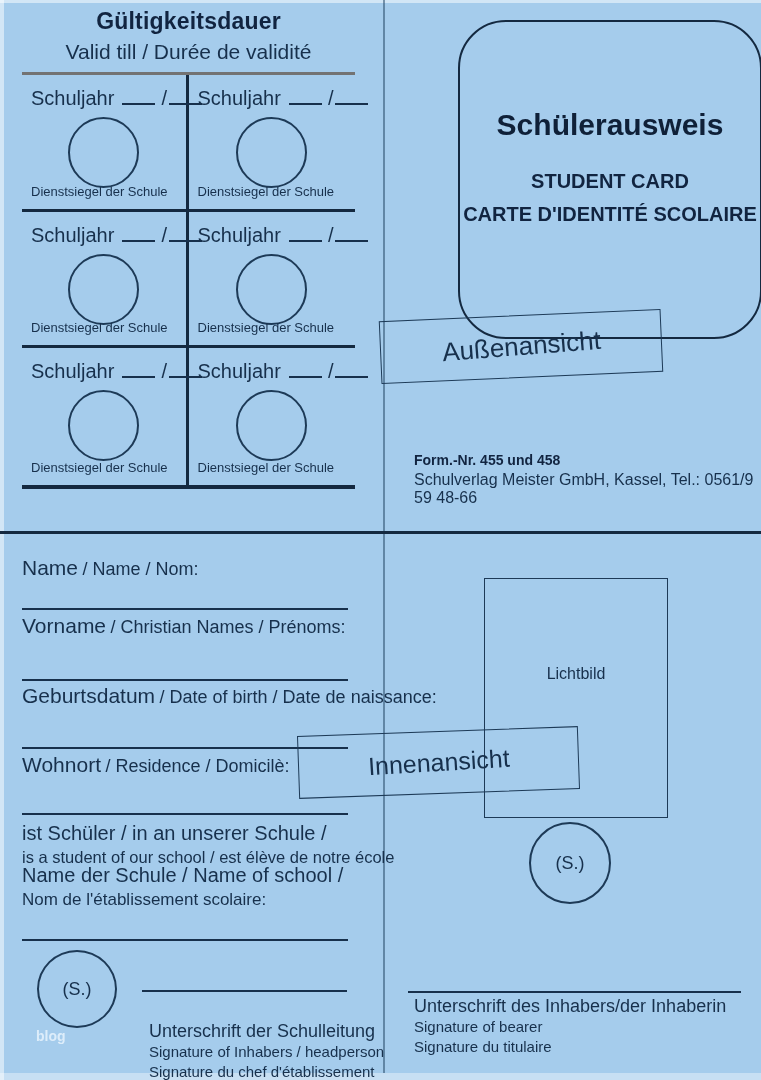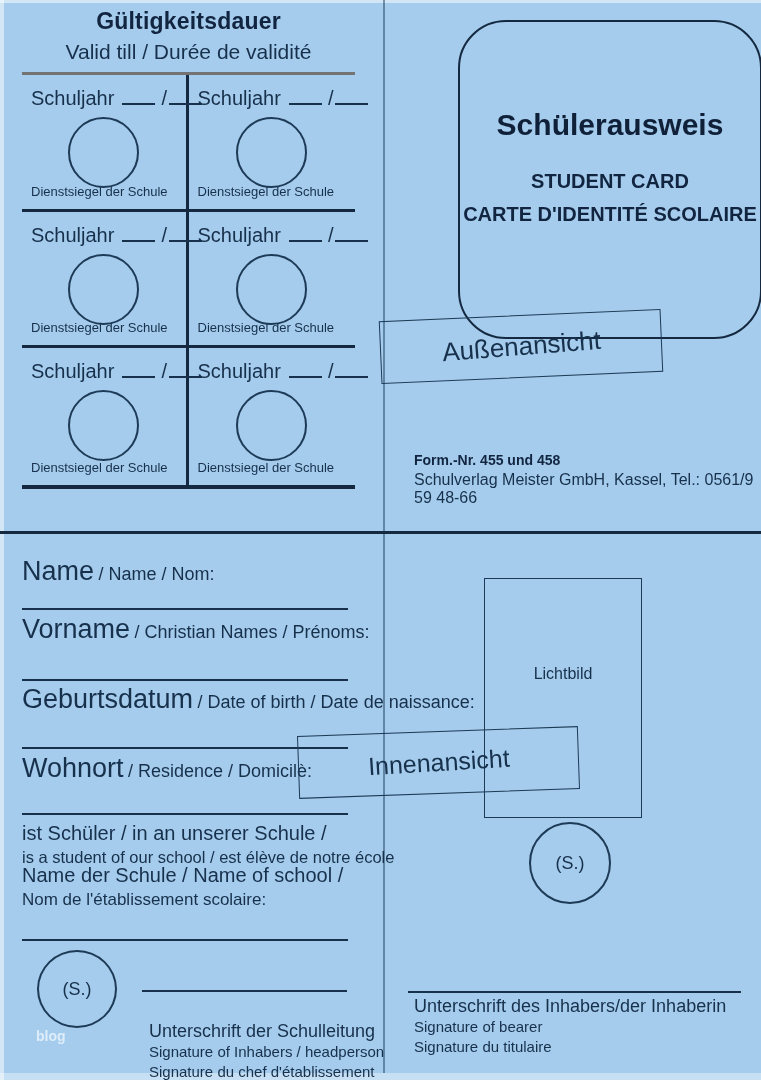--- a/index.html
+++ b/index.html
@@ -66,39 +66,39 @@
   .form-nr { position:absolute; left:414px; top:452px; z-index:2; }
   .form-nr-number { font-size:14px; font-weight:bold; color:#112440; }
   .form-nr-publisher { font-size:16px; margin-top:3px; }
 
   
   .mid-divider { position:absolute; left:0; top:531px; width:761px; height:3px;
                  background:#142940; z-index:2; }
 
   
   .f-label { position:absolute; left:22px; white-space:nowrap; z-index:2; }
-  .f-primary { font-size:27px; }
+  .f-primary { font-size:21px; }
   .f-secondary { font-size:18px; }
   .wline { position:absolute; height:0; border-top:2px solid #17304c; z-index:2; }
   .wline.field { left:22px; width:326px; }
 
   .lbl-name { top:556px; } .line-name { top:608px; }
   .lbl-vorname { top:614px; } .line-vorname { top:679px; }
   .lbl-geburtsdatum { top:684px; } .line-geburtsdatum { top:747px; }
   .lbl-wohnort { top:753px; } .line-wohnort { top:813px; }
 
   .student-block { position:absolute; left:22px; top:820px; z-index:2; }
   .student-de { font-size:20px; line-height:26px; }
   .student-intl { font-size:16.5px; line-height:22px; }
   .school-block { position:absolute; left:22px; top:863px; z-index:2; }
   .school-de { font-size:20px; line-height:25px; }
   .school-fr { font-size:17px; line-height:23px; }
   .line-school { top:939px; }
 
-  .photo-box { position:absolute; left:484px; top:578px; width:158px; height:240px;
+  .photo-box { position:absolute; left:484px; top:578px; width:184px; height:240px;
                border:1.5px solid #1d3a57; text-align:center; padding-top:86px;
                font-size:16px; z-index:2; }
 
   .seal { position:absolute; border:2px solid #1d3a57; border-radius:50%;
           display:flex; align-items:center; justify-content:center;
           font-size:18px; z-index:2; }
   .seal-left { left:37px; top:950px; width:80px; height:78px; }
   .seal-right { left:529px; top:822px; width:82px; height:82px; }
 
   .sig-line-left { left:142px; top:990px; width:205px; }

